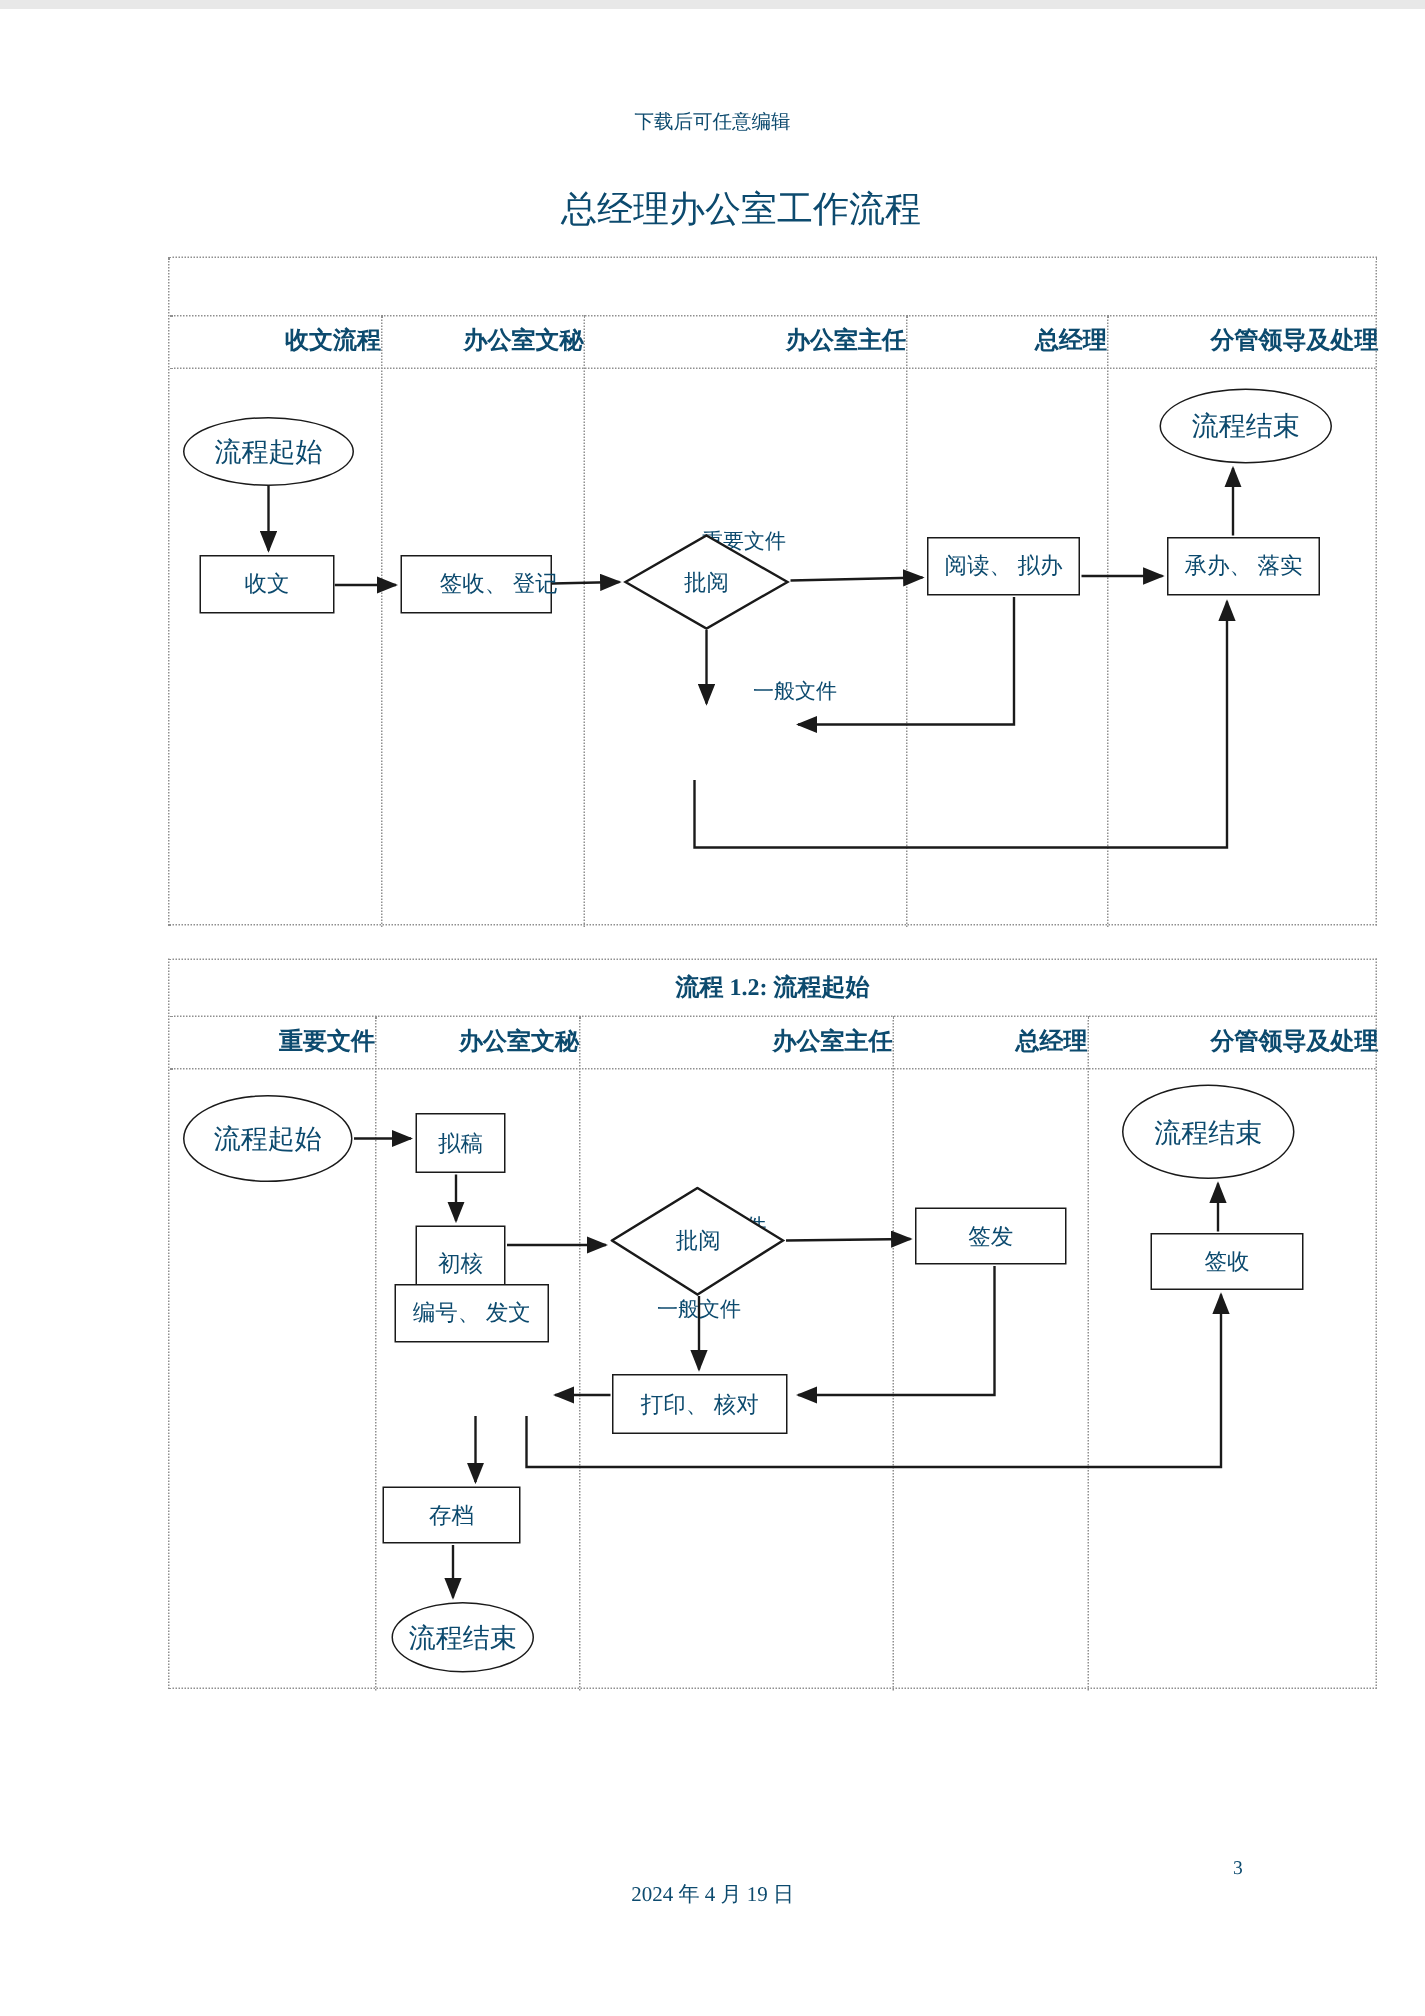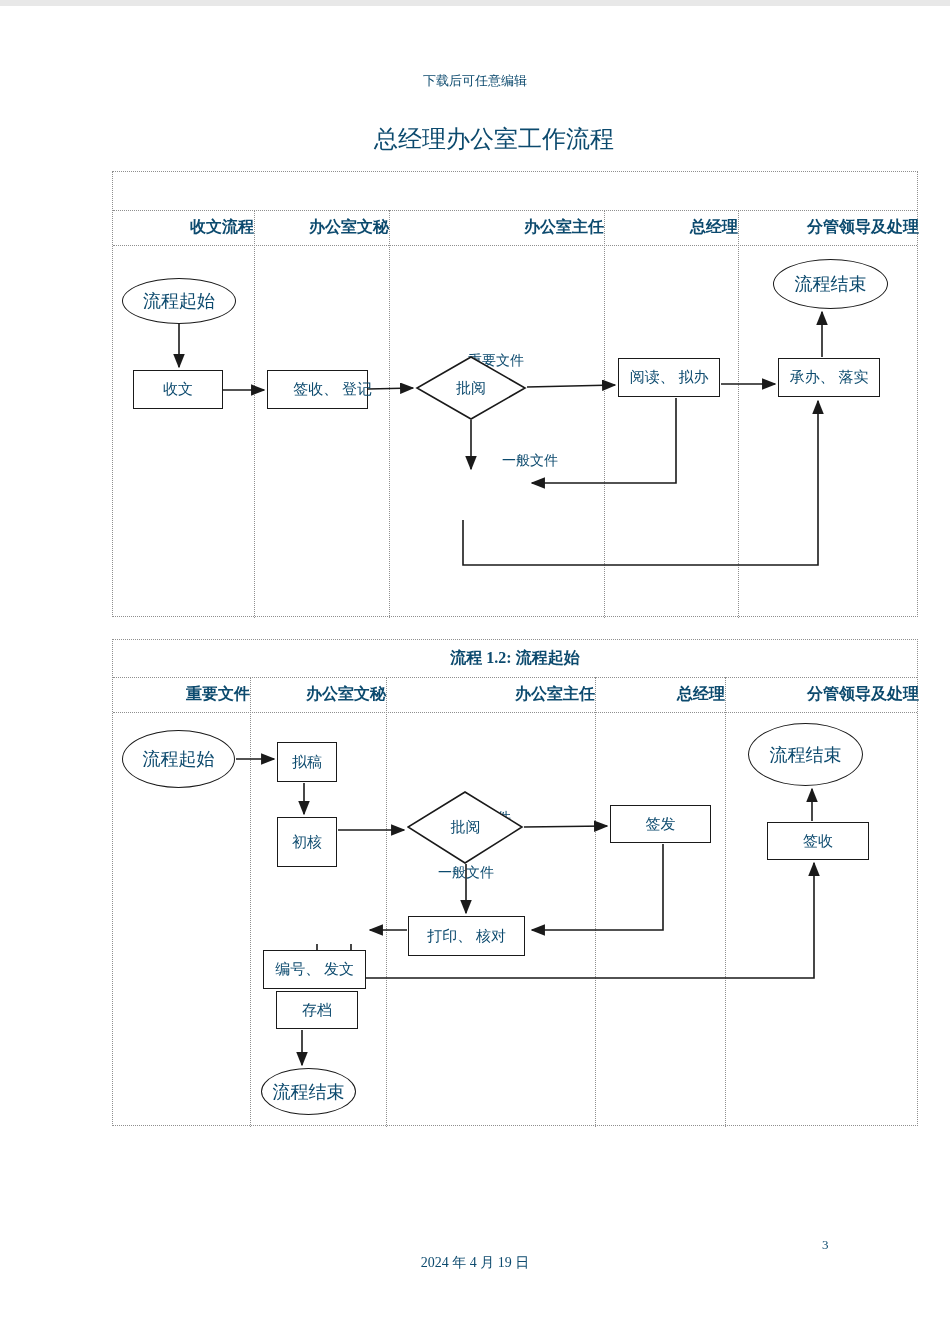--- a/index.html
+++ b/index.html
@@ -97,22 +97,22 @@
       <polygon points="58,1 115,36 58,72 1,36" fill="#ffffff" stroke="#1a1a1a" stroke-width="1.6"></polygon>
     </svg>
     <div class="diamond-text">批阅</div>
   </div>
 
   <div class="node-ellipse" style="left:122px; top:724px; width:113px; height:58px;">流程起始</div>
   <div class="node-box" style="left:277px; top:736px; width:60px;  height:40px;">拟稿</div>
   <div class="node-box" style="left:277px; top:811px; width:60px;  height:50px;">初核</div>
   <div class="node-box" style="left:610px; top:799px; width:101px; height:38px;">签发</div>
   <div class="node-box" style="left:408px; top:910px; width:117px; height:40px;">打印、 核对</div>
-  <div class="node-box" style="left:263px; top:944px; width:103px; height:39px;">编号、 发文</div>
-  <div class="node-box" style="left:276px; top:985px; width:82px;  height:38px;">存档</div>
+  <div class="node-box" style="left:263px; top:850px; width:103px; height:39px;">编号、 发文</div>
+  <div class="node-box" style="left:255px; top:985px; width:92px;  height:38px;">存档</div>
   <div class="node-box" style="left:767px; top:816px; width:102px; height:38px;">签收</div>
   <div class="node-ellipse" style="left:261px; top:1062px; width:95px;  height:47px;">流程结束</div>
   <div class="node-ellipse" style="left:748px; top:717px;  width:115px; height:63px;">流程结束</div>
 
   <svg id="connectors" width="950" height="1344">
     <defs>
       <marker id="arr" viewBox="0 0 10 8" refX="9" refY="4" markerWidth="9" markerHeight="7.2" orient="auto">
         <path d="M0,0 L10,4 L0,8 Z" fill="#1a1a1a"></path>
       </marker>
     </defs>

